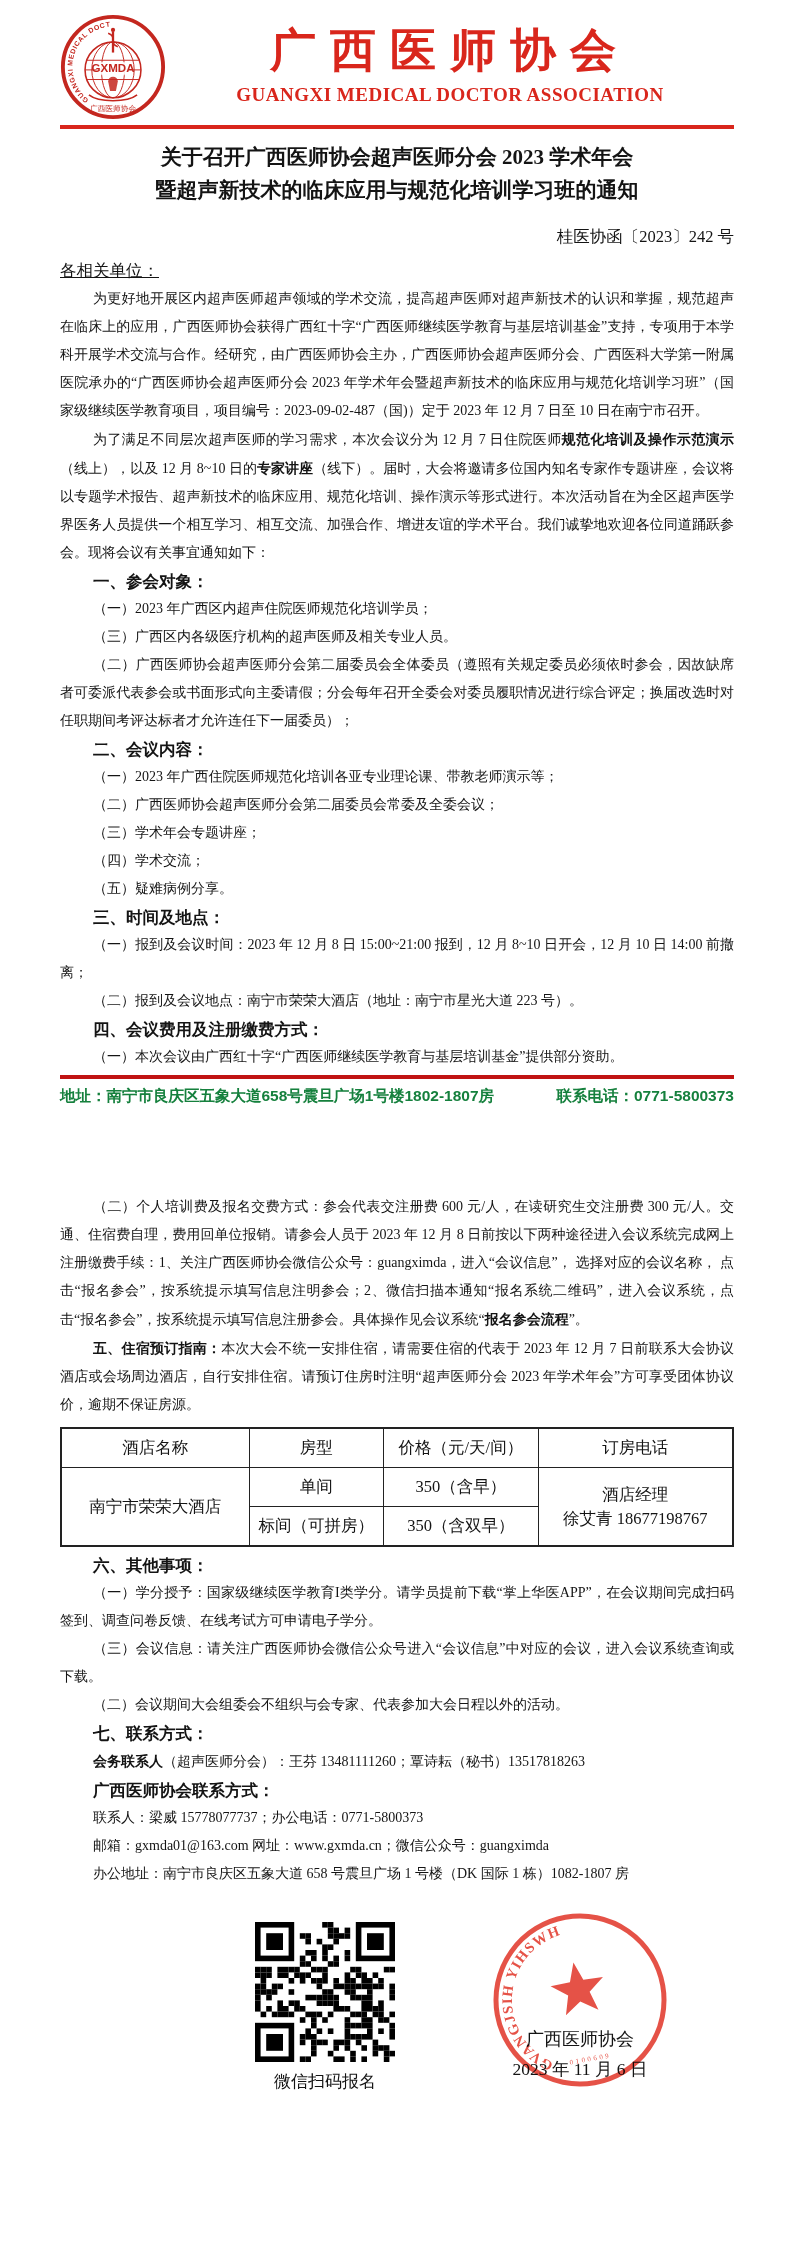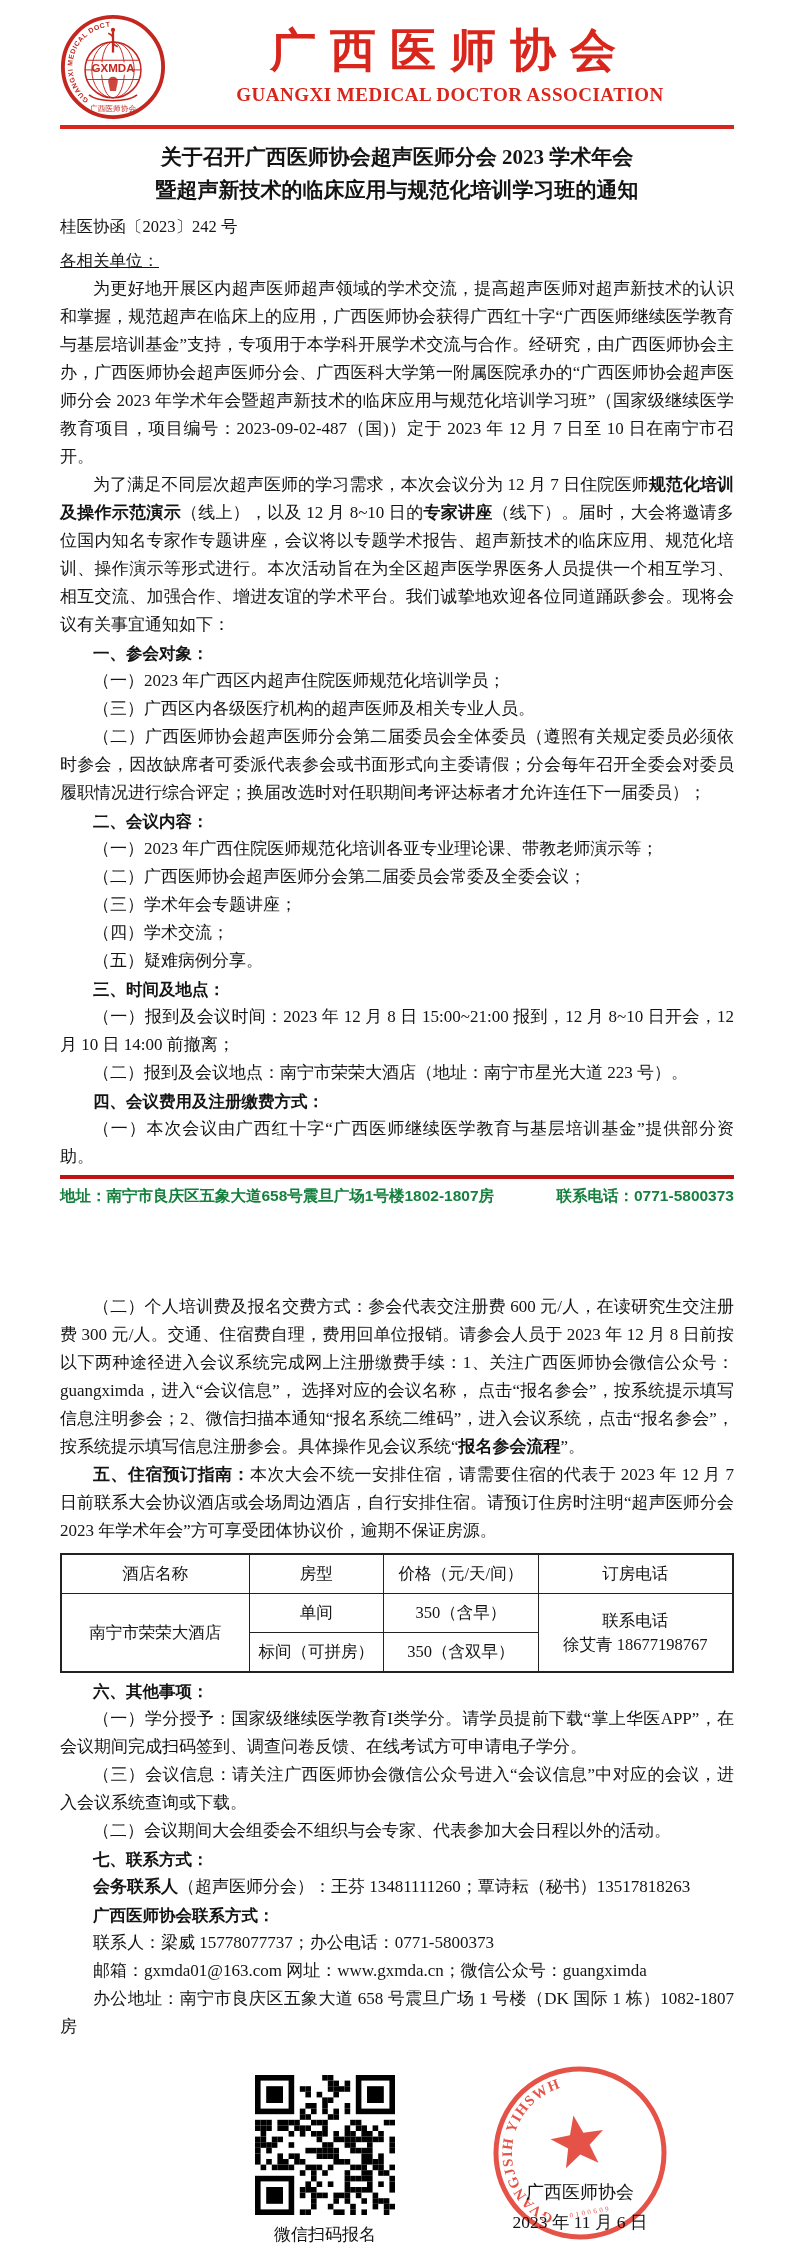--- a/index.html
+++ b/index.html
@@ -11,23 +11,23 @@
   .page{padding:0 60px;box-sizing:border-box;}
   
   .letterhead{display:flex;align-items:flex-start;margin-top:14px;}
   .logo{width:106px;height:106px;flex:none;}
   .org-block{flex:1;text-align:center;padding-top:8px;}
   .org-cn{color:#d9261c;font-size:46px;font-weight:bold;letter-spacing:14px;line-height:58px;white-space:nowrap;}
   .org-en{color:#d9261c;font-size:19px;font-weight:bold;letter-spacing:0.5px;line-height:30px;white-space:nowrap;}
   .red-rule{height:4px;background:#d9261c;margin-top:5px;}
   
   .doc-title{text-align:center;font-weight:bold;font-size:21px;line-height:33px;margin-top:12px;}
-  .doc-number{font-size:16.5px;margin-top:8px;line-height:24px;}
+  .doc-number{text-align:right;font-size:16.5px;margin-top:18px;line-height:24px;}
   .salutation{font-size:16.5px;line-height:28px;margin-top:8px;text-decoration:underline;}
-  p.body{font-size:17px;line-height:28px;text-align:justify;margin:0;text-indent:33px;}
+  p.body{font-size:14px;line-height:28px;text-align:justify;margin:0;text-indent:33px;}
   .hei{font-family:"Liberation Sans","DejaVu Sans",sans-serif;font-weight:bold;}
   p.heading{font-size:16.5px;line-height:28px;margin:0;text-indent:33px;}
   
   .pg1-footer{margin-top:4px;}
   .pg1-footer .rule{height:4px;background:#c01312;}
   .pg1-footer .row{display:flex;justify-content:space-between;margin-top:6px;
      color:#15803d;font-family:"Liberation Sans","DejaVu Sans",sans-serif;font-weight:bold;font-size:15.5px;line-height:22px;}
   .page-gap{height:86px;}
   
   table.hotel{width:100%;border-collapse:collapse;margin:8px 0 4px 0;border:2px solid #222;}
@@ -130,21 +130,21 @@
       <th class="c1">酒店名称</th>
       <th class="c2">房型</th>
       <th class="c3">价格（元/天/间）</th>
       <th class="c4">订房电话</th>
     </tr>
     <tr>
       <td rowspan="2">南宁市荣荣大酒店</td>
       <td>单间</td>
       <td>350（含早）</td>
       <td rowspan="2">
-        <div>联系电话</div>
+        <div>酒店经理</div>
         <div>徐艾青 18677198767</div>
       </td>
     </tr>
     <tr>
       <td>标间（可拼房）</td>
       <td>350（含双早）</td>
     </tr>
   </tbody>
     </table>
 

